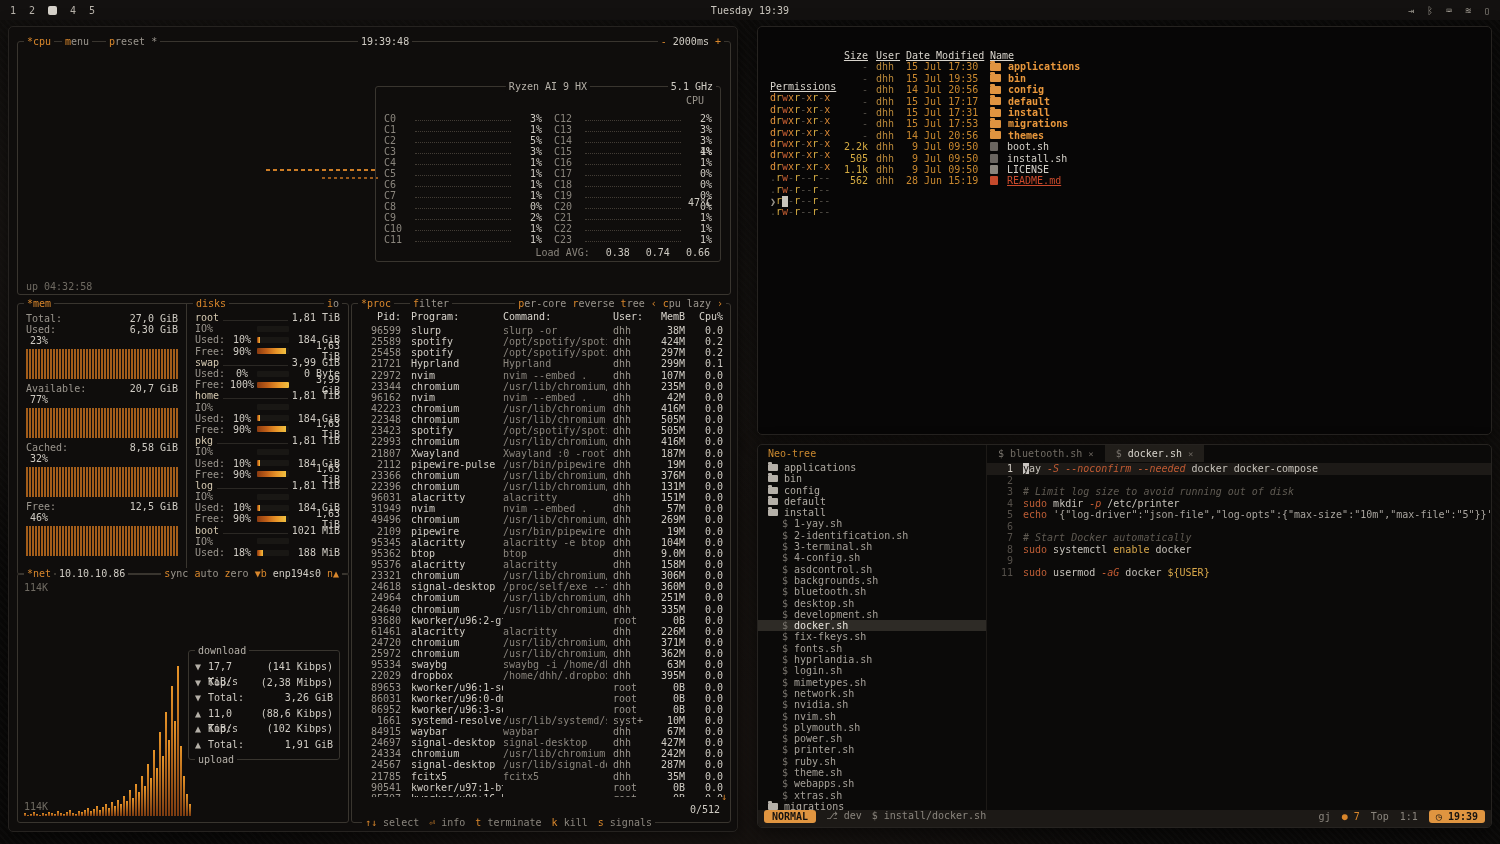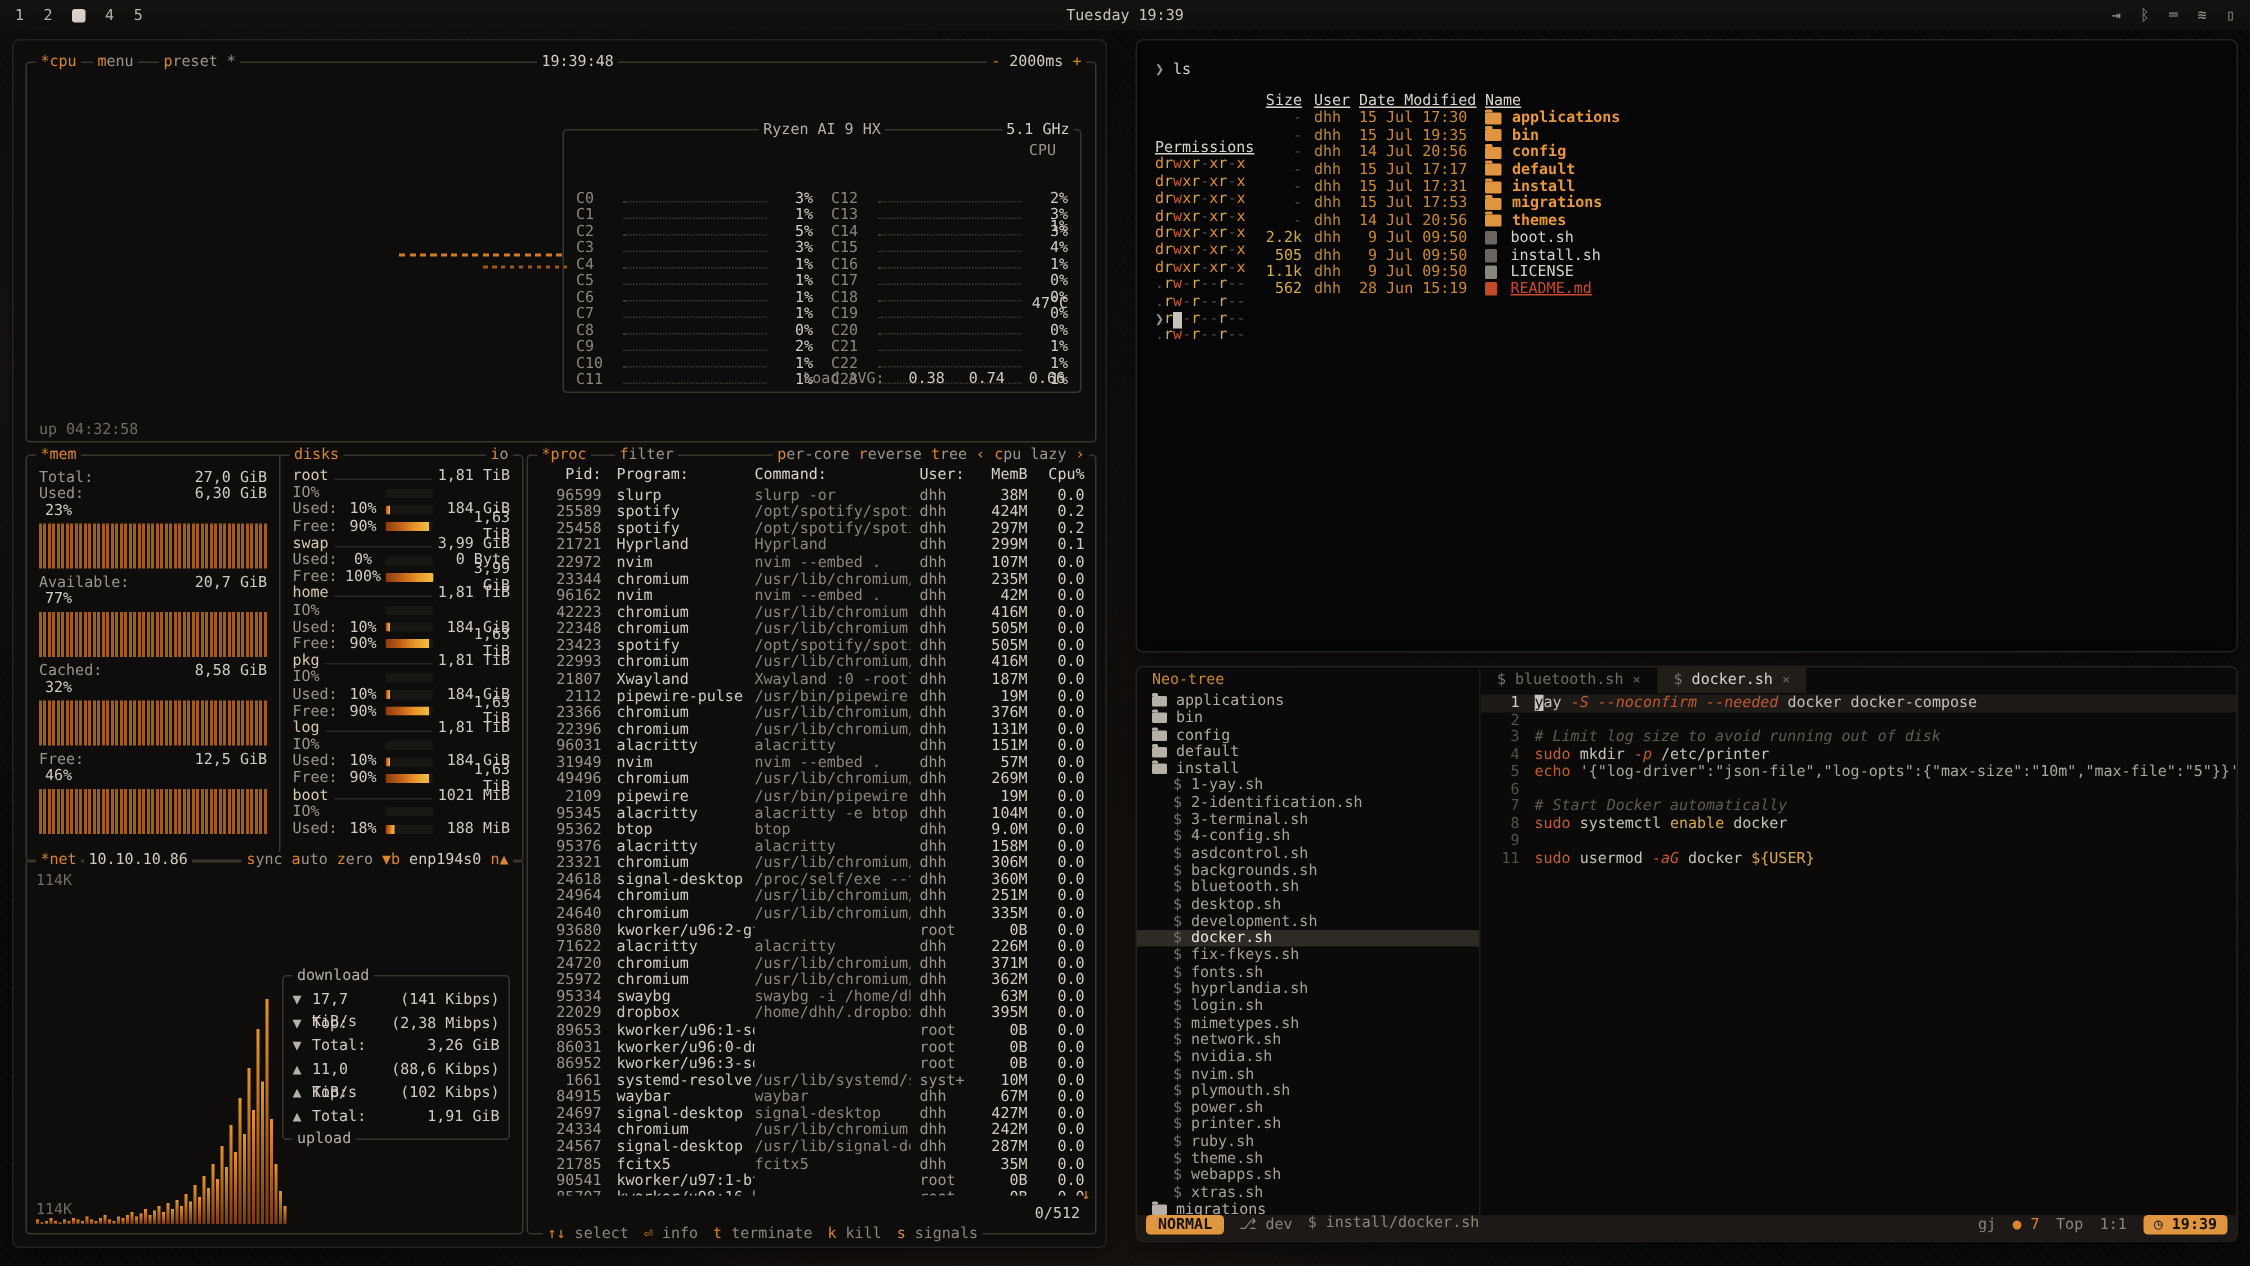--- a/index.html
+++ b/index.html
@@ -37,21 +37,21 @@
   .okey{color:#d9872c;font-style:normal;}
   .dim{color:#8a857d;} .wht{color:#cfcbc3;}
   
   #ryzen{position:absolute;left:357px;top:44px;width:346px;height:176px;border:1px solid #39352f;border-radius:3px;padding:8px 8px 4px 8px;box-sizing:border-box;}
   #cpurow{display:flex;align-items:flex-end;height:12px;gap:20px;flex-direction:column;}
   #cpurow .cn{width:26px;color:#9a958d;}
   .cpubar{flex:1;height:7px;background:#1d1b18;border-radius:1px;overflow:hidden;}
   .cpubar i{display:block;height:100%;width:13%;background:#7d7870;}
   #cpurow .cp{width:24px;text-align:right;color:#cfcbc3;}
   .minig{width:24px;height:5px;background:repeating-linear-gradient(90deg,#6b4a20 0 2px,rgba(0,0,0,0) 2px 4px);}
-  #corecols{display:flex;gap:12px;margin-top:20px;}
+  #corecols{display:flex;gap:12px;margin-top:6px;}
   .corecol{flex:1;}
   .crow{display:flex;align-items:flex-end;height:11px;line-height:11px;}
   .crow .cn{width:26px;color:#8a857d;}
   .crow .ldr{flex:1;border-bottom:1px dotted #423c35;margin:0 5px 3px 5px;}
   .crow .cp{width:26px;text-align:right;color:#cfcbc3;}
   #loadavg{position:absolute;right:10px;bottom:3px;display:flex;gap:16px;}
   #uptime{position:absolute;left:8px;bottom:2px;color:#6f6a62;}
   #cpu-graph{position:absolute;left:248px;top:122px;width:118px;height:20px;}
   #cpu-graph .d1{position:absolute;left:0;top:5px;width:112px;height:2px;background:repeating-linear-gradient(90deg,#cd7d26 0 4px,rgba(0,0,0,0) 4px 7px);}
   #cpu-graph .d2{position:absolute;left:56px;top:13px;width:56px;height:2px;background:repeating-linear-gradient(90deg,#99591a 0 3px,rgba(0,0,0,0) 3px 6px);}
@@ -869,21 +869,21 @@
           </div>
           <div class="prow">
             <span class="cpid">93680</span>
             <span class="cprog">kworker/u96:2-gf</span>
             <span class="ccmd"></span>
             <span class="cuser">root</span>
             <span class="cmem">0B</span>
             <span class="ccpu">0.0</span>
           </div>
           <div class="prow">
-            <span class="cpid">71622</span>
+            <span class="cpid">61461</span>
             <span class="cprog">alacritty</span>
             <span class="ccmd">alacritty</span>
             <span class="cuser">dhh</span>
             <span class="cmem">226M</span>
             <span class="ccpu">0.0</span>
           </div>
           <div class="prow">
             <span class="cpid">24720</span>
             <span class="cprog">chromium</span>
             <span class="ccmd">/usr/lib/chromium/</span>
@@ -1011,21 +1011,20 @@
           <span><i class="okey">⏎</i> <span class="dim">info</span></span>
           <span><i class="okey">t</i> <span class="dim">terminate</span></span>
           <span><i class="okey">k</i> <span class="dim">kill</span></span>
           <span><i class="okey">s</i> <span class="dim">signals</span></span>
         </div>
     </div>
 
   </section>
 
   <section id="term">
-    <div class="tline"><span class="pch">❯</span> <span class="cmd">ls</span></div>
     <div id="ls-head"><span class="lperm">Permissions</span><span class="lsize">Size</span><span class="luser">User</span><span class="ldate">Date Modified</span><span class="lname">Name</span></div>
     <div id="ls-rows">
         <div class="lrow"><span class="lperm"><span class="pd">d</span><span class="pr">r</span><span class="pw">w</span><span class="px">x</span><span class="pr">r</span><span class="pn">-</span><span class="px">x</span><span class="pr">r</span><span class="pn">-</span><span class="px">x</span></span><span class="lsize pn">-</span><span class="luser">dhh</span><span class="ldate">15 Jul 17:30</span><span class="lname"><span class="dico"></span><span class="ndir">applications</span></span></div>
         <div class="lrow"><span class="lperm"><span class="pd">d</span><span class="pr">r</span><span class="pw">w</span><span class="px">x</span><span class="pr">r</span><span class="pn">-</span><span class="px">x</span><span class="pr">r</span><span class="pn">-</span><span class="px">x</span></span><span class="lsize pn">-</span><span class="luser">dhh</span><span class="ldate">15 Jul 19:35</span><span class="lname"><span class="dico"></span><span class="ndir">bin</span></span></div>
         <div class="lrow"><span class="lperm"><span class="pd">d</span><span class="pr">r</span><span class="pw">w</span><span class="px">x</span><span class="pr">r</span><span class="pn">-</span><span class="px">x</span><span class="pr">r</span><span class="pn">-</span><span class="px">x</span></span><span class="lsize pn">-</span><span class="luser">dhh</span><span class="ldate">14 Jul 20:56</span><span class="lname"><span class="dico"></span><span class="ndir">config</span></span></div>
         <div class="lrow"><span class="lperm"><span class="pd">d</span><span class="pr">r</span><span class="pw">w</span><span class="px">x</span><span class="pr">r</span><span class="pn">-</span><span class="px">x</span><span class="pr">r</span><span class="pn">-</span><span class="px">x</span></span><span class="lsize pn">-</span><span class="luser">dhh</span><span class="ldate">15 Jul 17:17</span><span class="lname"><span class="dico"></span><span class="ndir">default</span></span></div>
         <div class="lrow"><span class="lperm"><span class="pd">d</span><span class="pr">r</span><span class="pw">w</span><span class="px">x</span><span class="pr">r</span><span class="pn">-</span><span class="px">x</span><span class="pr">r</span><span class="pn">-</span><span class="px">x</span></span><span class="lsize pn">-</span><span class="luser">dhh</span><span class="ldate">15 Jul 17:31</span><span class="lname"><span class="dico"></span><span class="ndir">install</span></span></div>
         <div class="lrow"><span class="lperm"><span class="pd">d</span><span class="pr">r</span><span class="pw">w</span><span class="px">x</span><span class="pr">r</span><span class="pn">-</span><span class="px">x</span><span class="pr">r</span><span class="pn">-</span><span class="px">x</span></span><span class="lsize pn">-</span><span class="luser">dhh</span><span class="ldate">15 Jul 17:53</span><span class="lname"><span class="dico"></span><span class="ndir">migrations</span></span></div>
         <div class="lrow"><span class="lperm"><span class="pd">d</span><span class="pr">r</span><span class="pw">w</span><span class="px">x</span><span class="pr">r</span><span class="pn">-</span><span class="px">x</span><span class="pr">r</span><span class="pn">-</span><span class="px">x</span></span><span class="lsize pn">-</span><span class="luser">dhh</span><span class="ldate">14 Jul 20:56</span><span class="lname"><span class="dico"></span><span class="ndir">themes</span></span></div>
         <div class="lrow"><span class="lperm"><span class="pn">.</span><span class="pr">r</span><span class="pw">w</span><span class="pn">-</span><span class="pr">r</span><span class="pn">-</span><span class="pn">-</span><span class="pr">r</span><span class="pn">-</span><span class="pn">-</span></span><span class="lsize ">2.2k</span><span class="luser">dhh</span><span class="ldate"> 9 Jul 09:50</span><span class="lname"><span class="fico scr"></span><span class="nfile">boot.sh</span></span></div>

